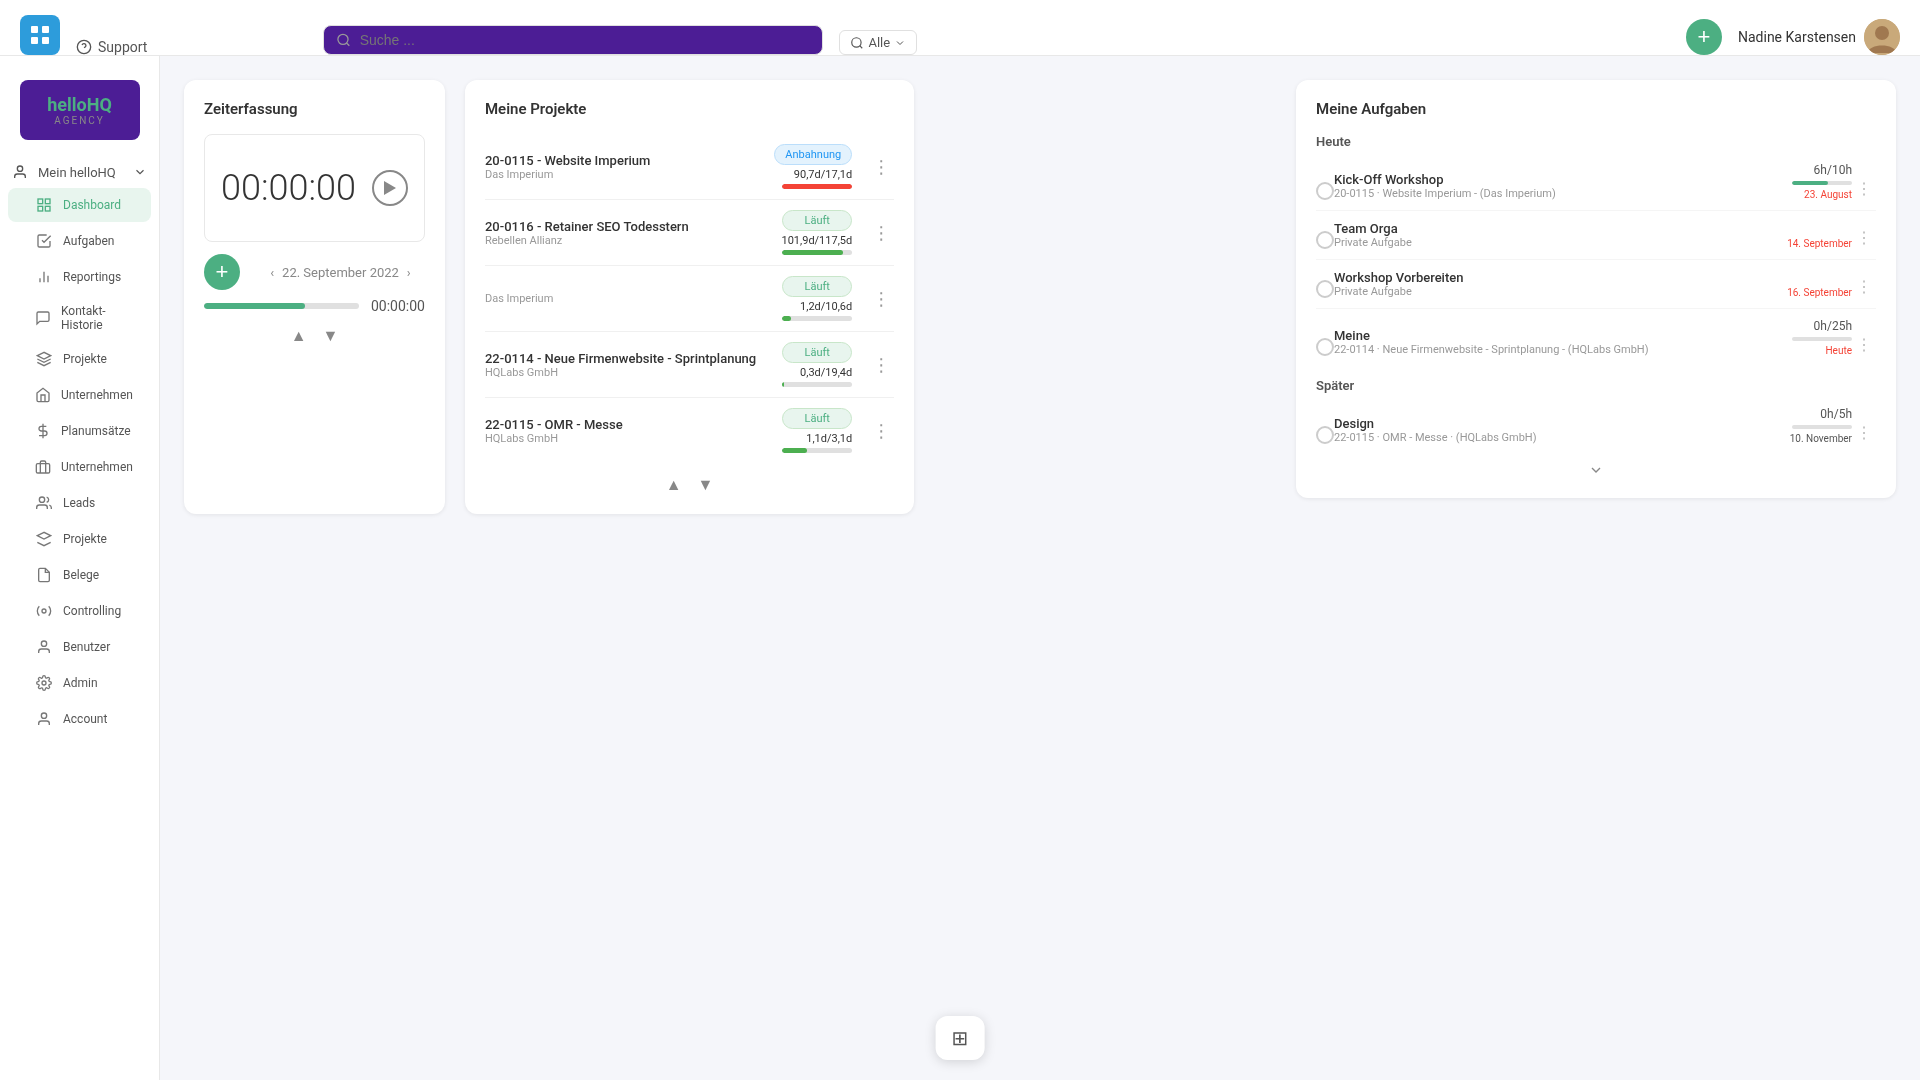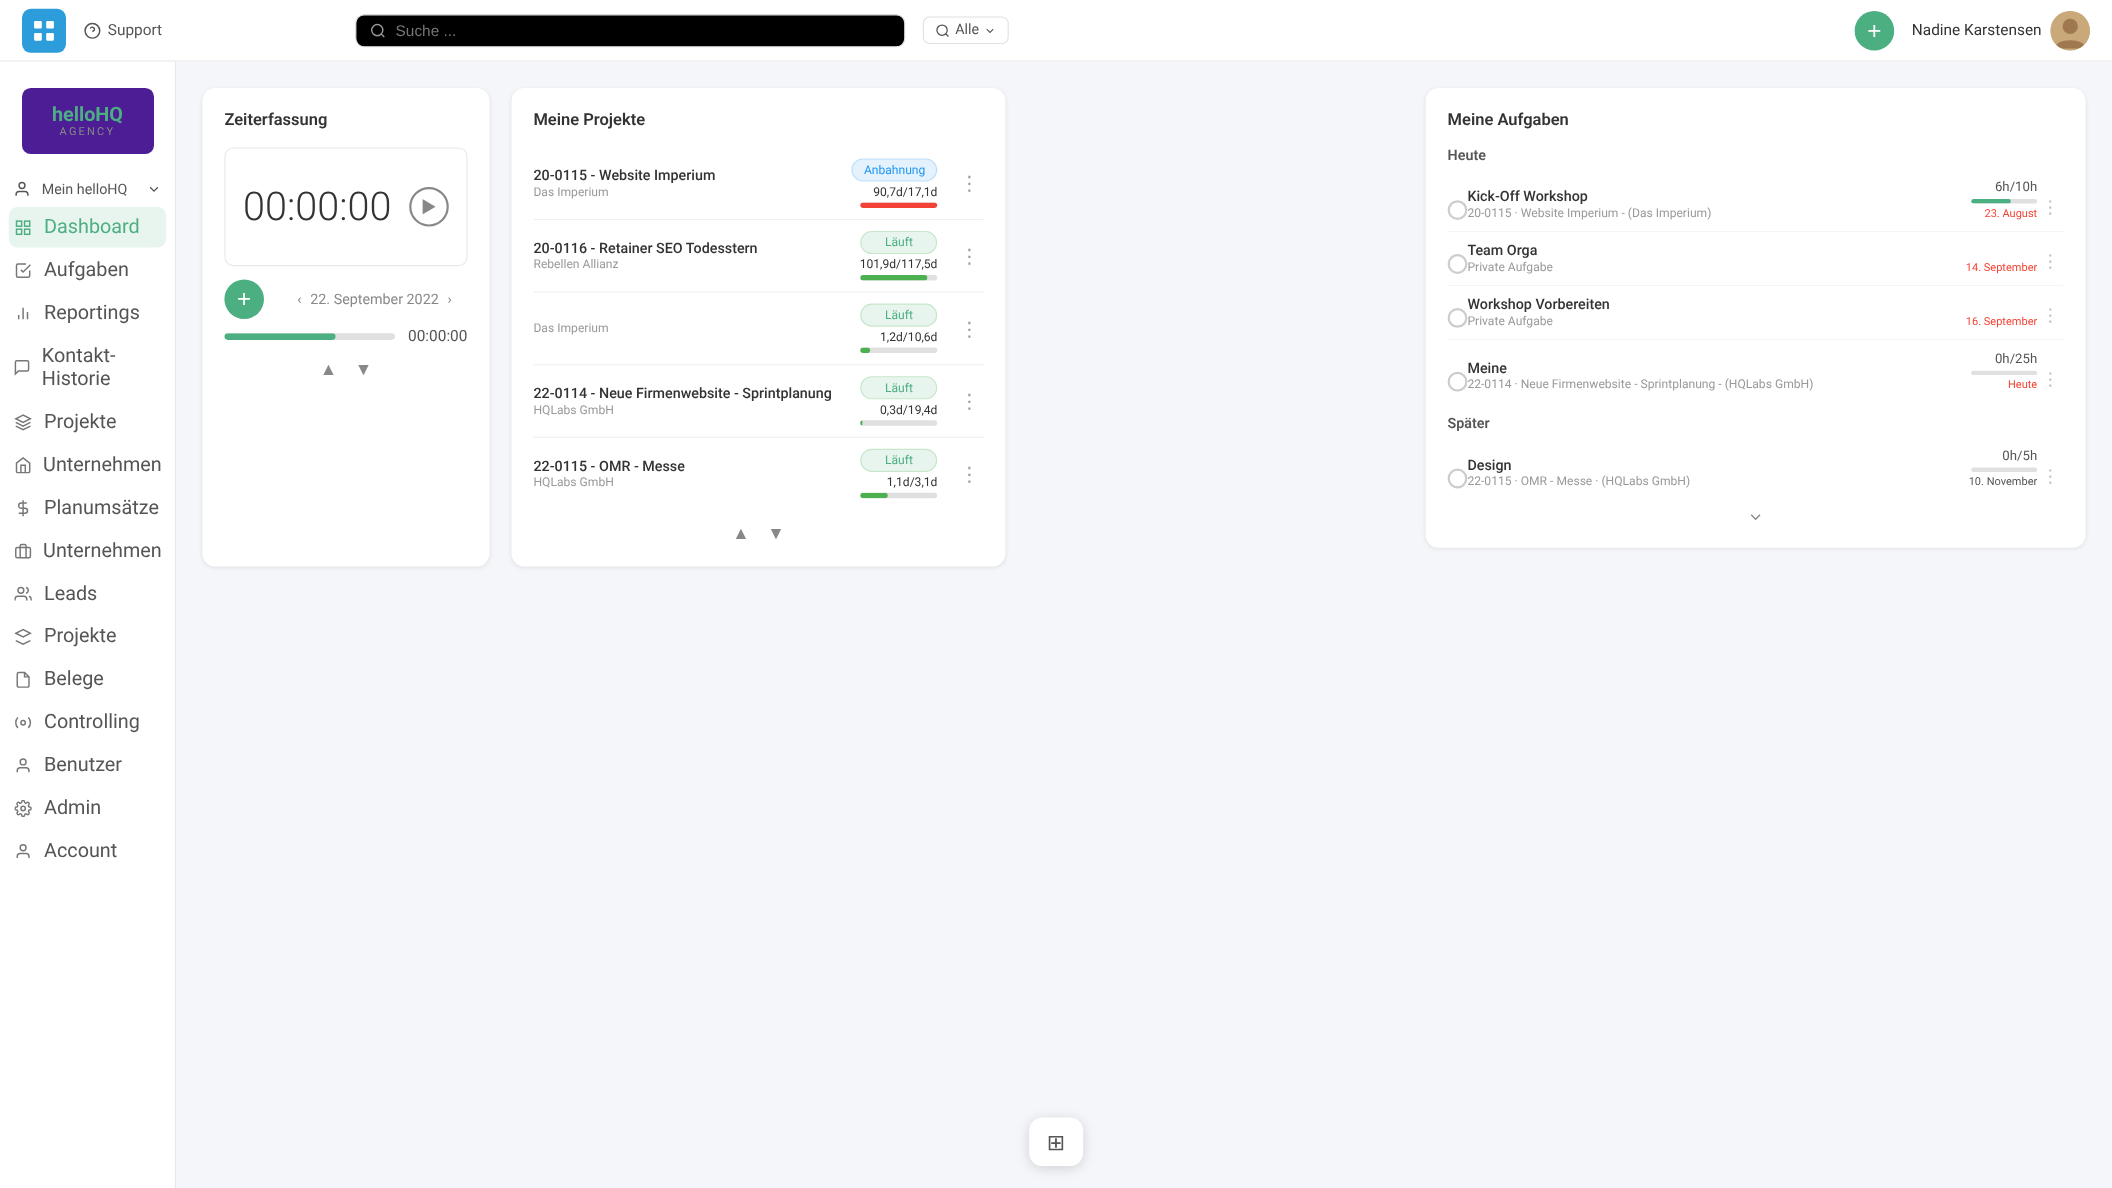--- a/index.html
+++ b/index.html
@@ -2,35 +2,35 @@
 <html><head>
   <meta charset="utf-8">
   <style>
     * { box-sizing: border-box; margin: 0; padding: 0; }
     body { font-family: -apple-system, BlinkMacSystemFont, 'Segoe UI', Roboto, sans-serif; background: #f5f6fa; color: #333; height: 1080px; width: 1920px; overflow: hidden; }
 
     
     .topnav {
       position: fixed; top: 0; left: 0; right: 0; height: 56px;
       background: #fff; border-bottom: 1px solid #e8e8e8;
-      display: flex; align-items: center; padding: 0 20px; z-index: 100;
+      display: flex; align-items: flex-end; padding: 0 20px; z-index: 100;
       gap: 16px;
     }
     .topnav-logo {
       width: 40px; height: 40px; background: #2d9cdb; border-radius: 8px;
       display: flex; align-items: center; justify-content: center;
       color: #fff; font-weight: bold; font-size: 18px; flex-shrink: 0;
     }
     .topnav-support {
       display: flex; align-items: center; gap: 6px; color: #555; font-size: 14px; cursor: pointer;
     }
     .search-bar {
       flex: 1; max-width: 500px; margin-left: 160px;
       display: flex; align-items: center;
-      border: 1px solid #e0e0e0; border-radius: 8px; background: #000000;
+      border: 1px solid #e0e0e0; border-radius: 8px; background: #4c1d95;
       padding: 6px 12px; gap: 8px;
     }
     .search-bar input {
       border: none; background: transparent; outline: none; font-size: 14px; color: #999; width: 100%;
     }
     .search-filter {
       display: flex; align-items: center; gap: 4px;
       border: 1px solid #e0e0e0; border-radius: 6px; padding: 4px 10px;
       font-size: 13px; color: #555; cursor: pointer; background: #fff;
     }
@@ -64,22 +64,22 @@
       display: flex; flex-direction: column; align-items: center;
     }
     .sidebar-brand {
       width: 120px; height: 60px; background: #4c1d95; border-radius: 8px;
       display: flex; flex-direction: column; align-items: center; justify-content: center;
       color: #4caf82; font-weight: bold; font-size: 16px;
     }
     .sidebar-brand-sub { font-size: 10px; color: #888; font-weight: normal; letter-spacing: 2px; }
     .sidebar-nav { display: flex; flex-direction: column; gap: 2px; padding: 0 8px; flex: 1; }
     .sidebar-item {
-      display: flex; align-items: center; gap: 10px; padding: 8px 4px;
-      border-radius: 8px; cursor: pointer; color: #555; font-size: 18px;
+      display: flex; align-items: center; gap: 10px; padding: 8px 27px;
+      border-radius: 8px; cursor: pointer; color: #555; font-size: 12px;
       text-decoration: none;
     }
     .sidebar-item.active { background: #e8f5ee; color: #4caf82; }
     .sidebar-item-icon { width: 18px; height: 18px; display: flex; align-items: center; justify-content: center; }
     .sidebar-mein {
       display: flex; align-items: center; justify-content: space-between;
       padding: 8px 12px; cursor: pointer; color: #555; font-size: 13px;
     }
     .sidebar-mein-left { display: flex; align-items: center; gap: 10px; }
 

